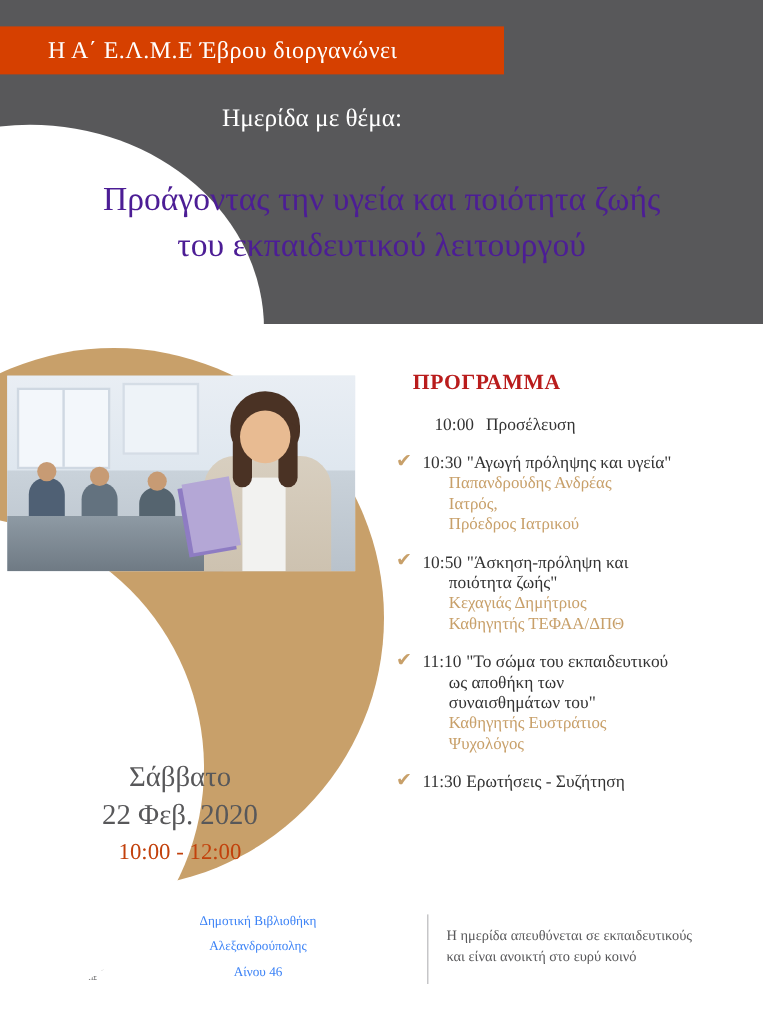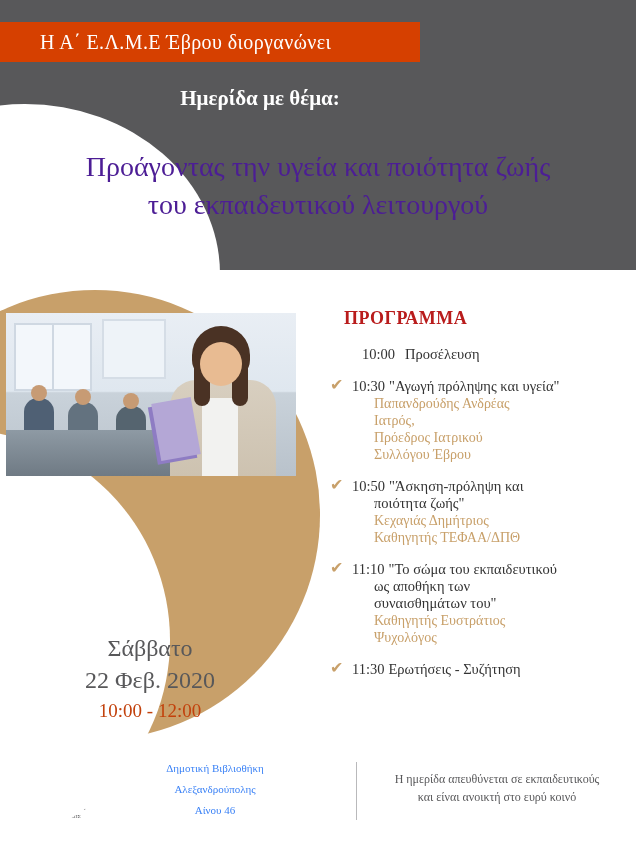--- a/index.html
+++ b/index.html
@@ -65,21 +65,20 @@
   
   .imerida {
     position: absolute;
     top: 86px;
     left: 0;
     width: 520px;
     text-align: center;
     color: #ffffff;
     font-size: 21px;
     z-index: 4;
-    font-weight: bold;
   }
   .main-title {
     position: absolute;
     top: 148px;
     left: 0;
     width: 636px;
     text-align: center;
     color: #4c1d95;
     font-size: 28px;
     line-height: 38px;
@@ -367,21 +366,21 @@
     top: 6px;
     width: 1px;
     height: 58px;
     background: #b9b9bb;
   }
   .footer .note {
     position: absolute;
     left: 372px;
     top: 14px;
     width: 250px;
-    text-align: center;
+    text-align: left;
     color: #58585a;
     font-size: 12px;
     line-height: 18px;
   }
 </style>
 </head>
 <body>
 
 <div class="poster">
 
@@ -427,21 +426,20 @@
       <span class="titletext">Προσέλευση</span>
     </div>
 
     <div class="item">
       <span class="check">✔</span>
       <span class="time">10:30</span>
       <span class="titletext">"Αγωγή πρόληψης και υγεία"</span>
       <span class="speaker">Παπανδρούδης Ανδρέας</span>
       <span class="speaker">Ιατρός,</span>
       <span class="speaker">Πρόεδρος Ιατρικού</span>
-      <span class="speaker">Συλλόγου Έβρου</span>
     </div>
 
     <div class="item">
       <span class="check">✔</span>
       <span class="time">10:50</span>
       <span class="titletext">"Άσκηση-πρόληψη και</span>
       <span class="cont">ποιότητα ζωής"</span>
       <span class="speaker">Κεχαγιάς Δημήτριος</span>
       <span class="speaker">Καθηγητής ΤΕΦΑΑ/ΔΠΘ</span>
     </div>

